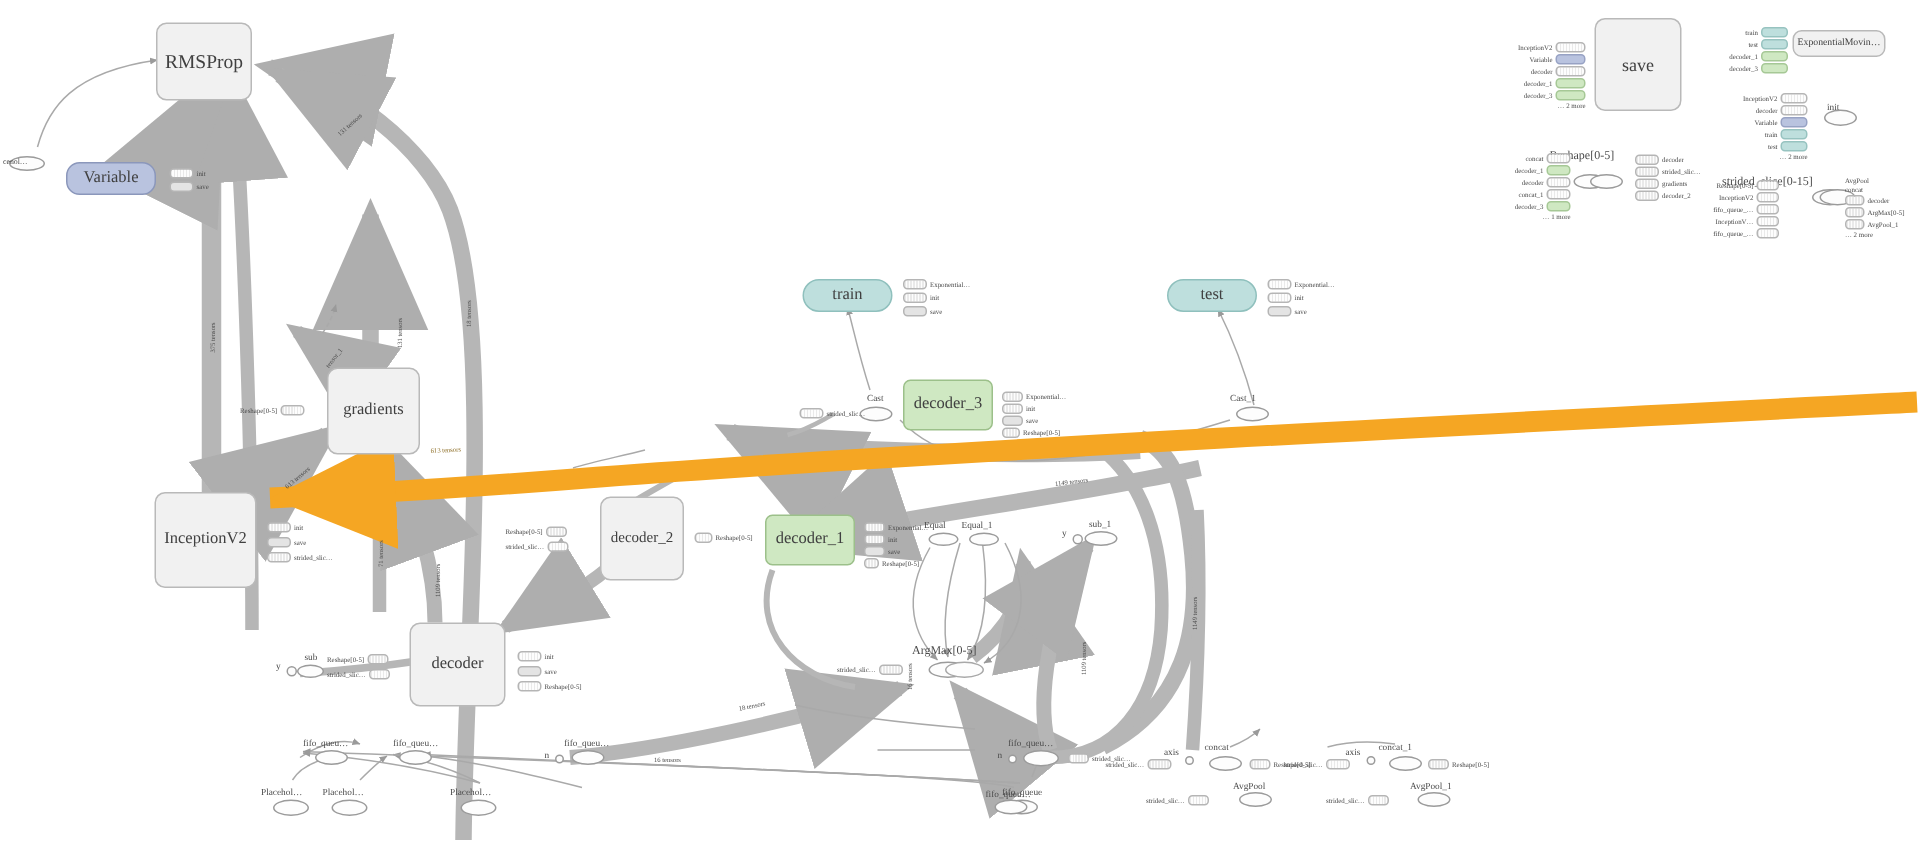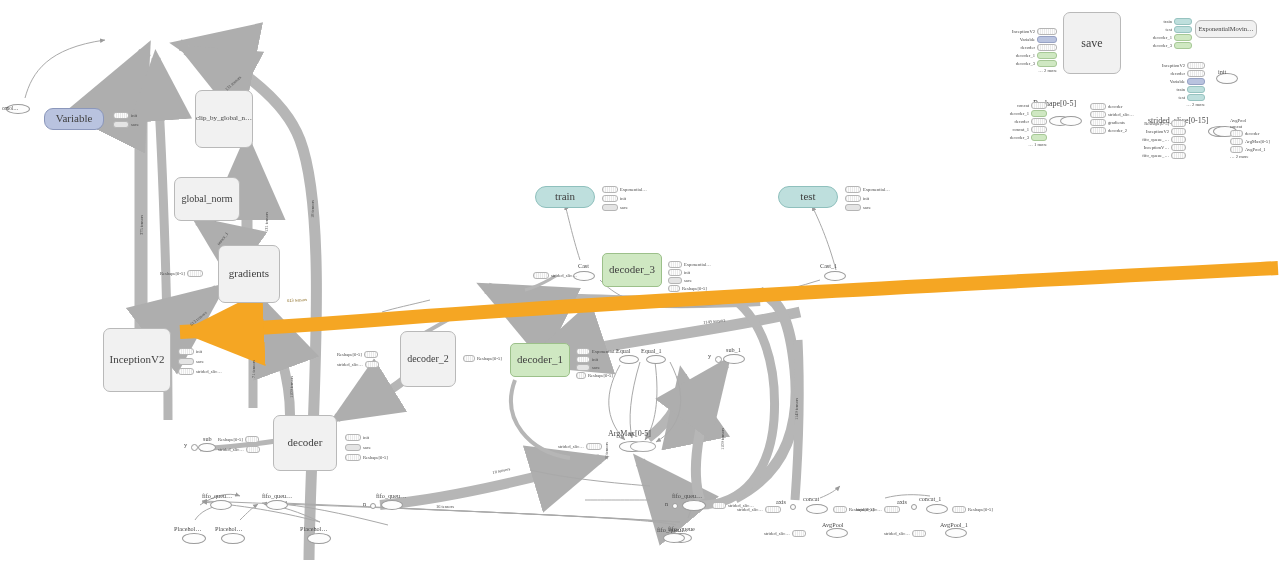--- a/index.html
+++ b/index.html
@@ -136,32 +136,29 @@
       <path d="M885,498 C900,494 915,494 930,496"></path>
       <path d="M530,470 C560,477 600,482 650,486"></path>
       <path d="M430,300 C410,305 395,308 382,312"></path>
     </g>
 
     <g>
       <path d="M1278,268 C1000,282 640,300 400,318 C300,326 225,330 180,332" stroke="#f5a623" stroke-width="14" fill="none" marker-end="url(#aho)"></path>
     </g>
   </svg>
 
+  <div class="node grp" style="left:104px;top:15px;width:64px;height:52px;font-size:13px;">
+    <span>RMSProp</span>
+  </div>
 
   <div class="node blue" style="left:44px;top:108px;width:60px;height:22px;font-size:11px;">
     <span>Variable</span>
   </div>
 
-  <div class="node grp" style="left:195px;top:90px;width:58px;height:58px;font-size:7px;">
-    <span>clip_by_global_n…</span>
-  </div>
-
-  <div class="node grp" style="left:174px;top:177px;width:66px;height:44px;font-size:10px;">
-    <span>global_norm</span>
-  </div>
+
 
   <div class="node grp" style="left:218px;top:245px;width:62px;height:58px;font-size:11px;">
     <span>gradients</span>
   </div>
 
   <div class="node grp" style="left:103px;top:328px;width:68px;height:64px;font-size:11px;">
     <span>InceptionV2</span>
   </div>
 
 

